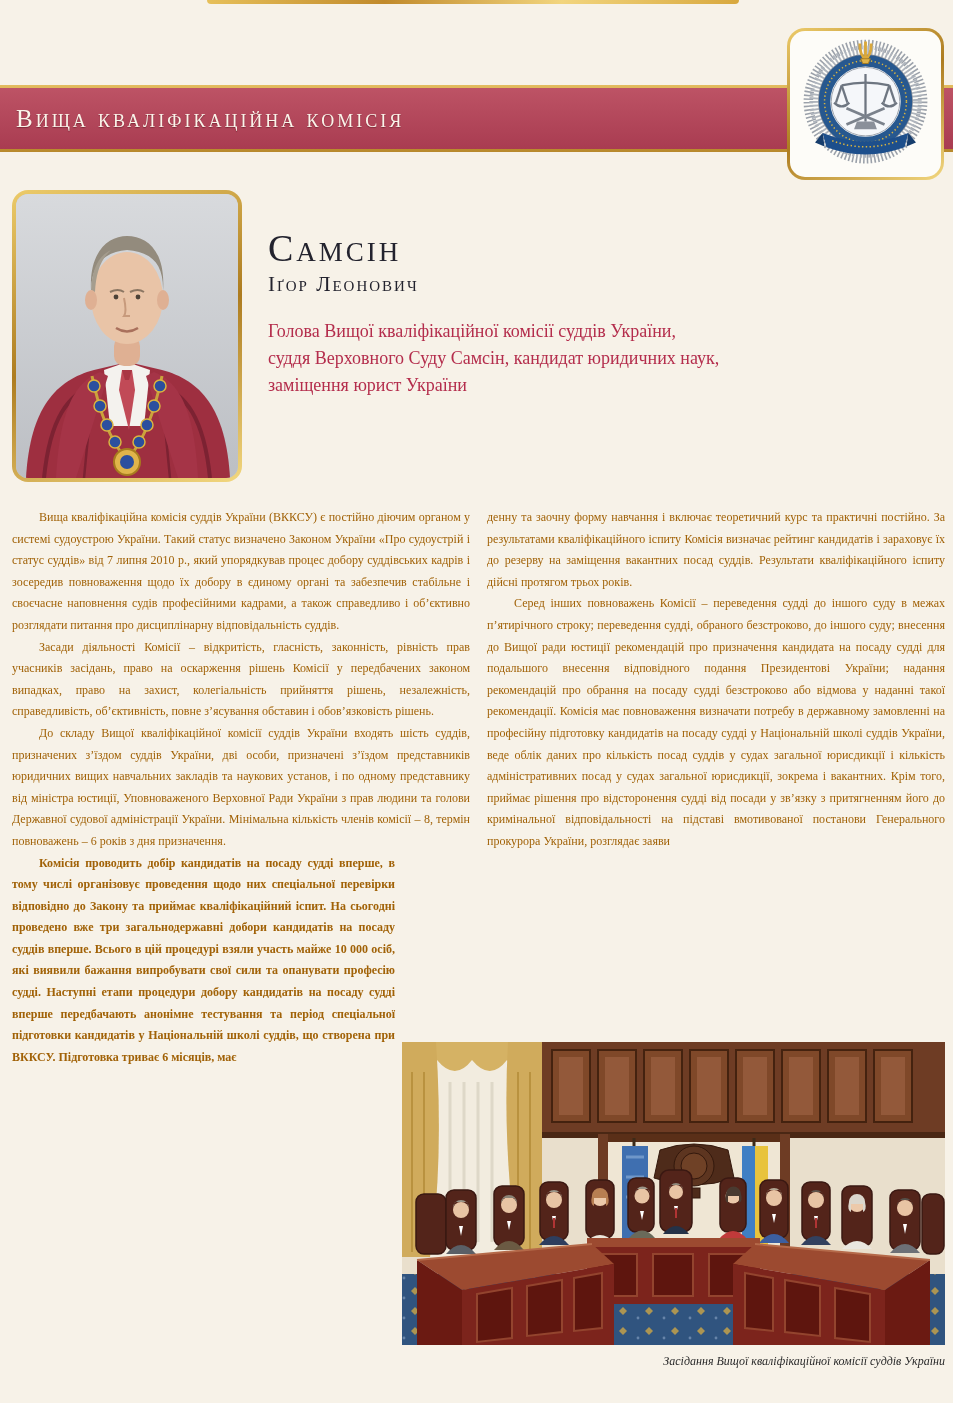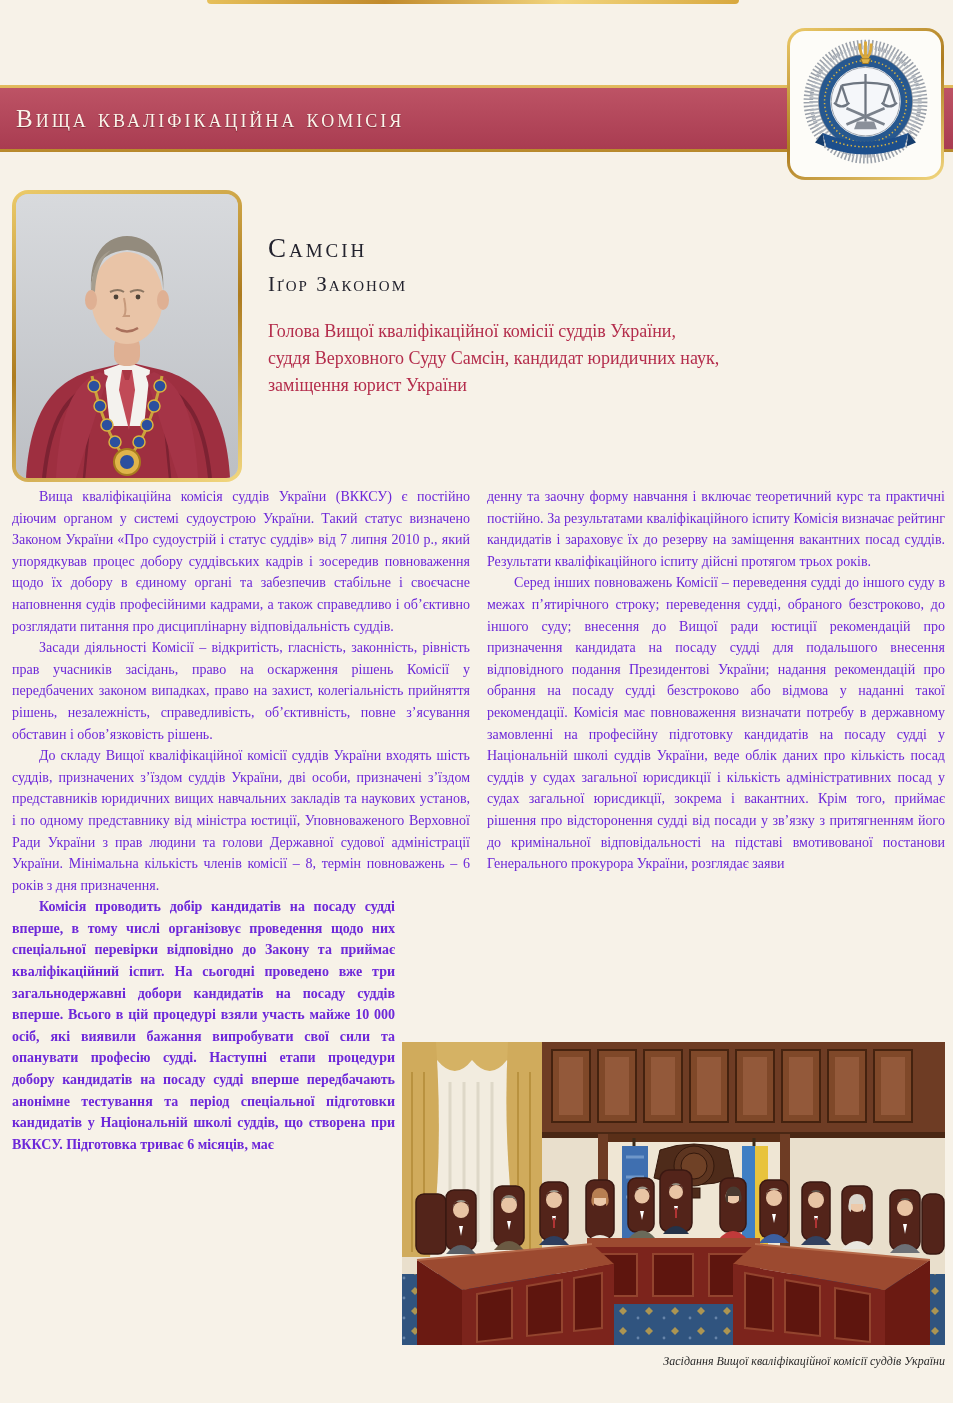--- a/index.html
+++ b/index.html
@@ -60,37 +60,37 @@
   }
   .portrait-inner{
     width:100%;height:100%;border-radius:12px;overflow:hidden;
     background:#c9ccd0;
   }
   
   .profile{
     position:absolute;left:268px;top:230px;width:620px;
   }
   .profile .last-name{
-    font-size:27px;letter-spacing:3px;color:#23232e;
+    font-size:38px;letter-spacing:3px;color:#23232e;
     font-variant:small-caps;line-height:36px;
   }
   .profile .first-name{
     font-size:21px;letter-spacing:2px;color:#23232e;
     font-variant:small-caps;line-height:28px;margin-top:4px;
   }
   .profile .subtitle{
     margin-top:20px;
     color:#b42d4c;
     font-size:18px;line-height:27px;
   }
   
   .col{
-    position:absolute;top:486px;
-    font-size:14px;line-height:21.6px;
-    color:#6d28d9;
+    position:absolute;top:507px;
+    font-size:12px;line-height:21.6px;
+    color:#a16207;
     text-align:justify;
   }
   .col p{margin:0;text-indent:27px;}
   .col p.no-indent{text-indent:0;}
   .col-left{left:12px;width:458px;}
   .col-right{left:487px;width:458px;}
   .narrow{width:383px;font-weight:bold;}
   
   .session-photo{
     position:absolute;left:402px;top:1042px;width:543px;height:303px;
@@ -205,21 +205,21 @@
           </g>
           <circle cx="111" cy="268" r="13" fill="#e0b44a" stroke="#a87c1e" stroke-width="2"></circle>
           <circle cx="111" cy="268" r="7" fill="#2b4f9e"></circle>
         </g>
       </svg>
     </div>
   </div>
 
   <div class="profile">
     <div class="last-name">Самсін</div>
-    <div class="first-name">Іґор Законом</div>
+    <div class="first-name">Іґор Леонович</div>
     <div class="subtitle">
       <div>Голова Вищої кваліфікаційної комісії суддів України,</div>
       <div>суддя Верховного Суду Самсін, кандидат юридичних наук,</div>
       <div>заміщення юрист України</div>
     </div>
   </div>
 
   <div class="col col-left">
     <p>Вища кваліфікаційна комісія суддів України (ВККСУ) є постійно діючим органом у системі судоустрою України. Такий статус визначено Законом України «Про судоустрій і статус суддів» від 7 липня 2010 р., який упорядкував процес добору суддівських кадрів і зосередив повноваження щодо їх добору в єдиному органі та забезпечив стабільне і своєчасне наповнення судів професійними кадрами, а також справедливо і об’єктивно розглядати питання про дисциплінарну відповідальність суддів.</p>
     <p>Засади діяльності Комісії – відкритість, гласність, законність, рівність прав учасників засідань, право на оскарження рішень Комісії у передбачених законом випадках, право на захист, колегіальність прийняття рішень, незалежність, справедливість, об’єктивність, повне з’ясування обставин і обов’язковість рішень.</p>

